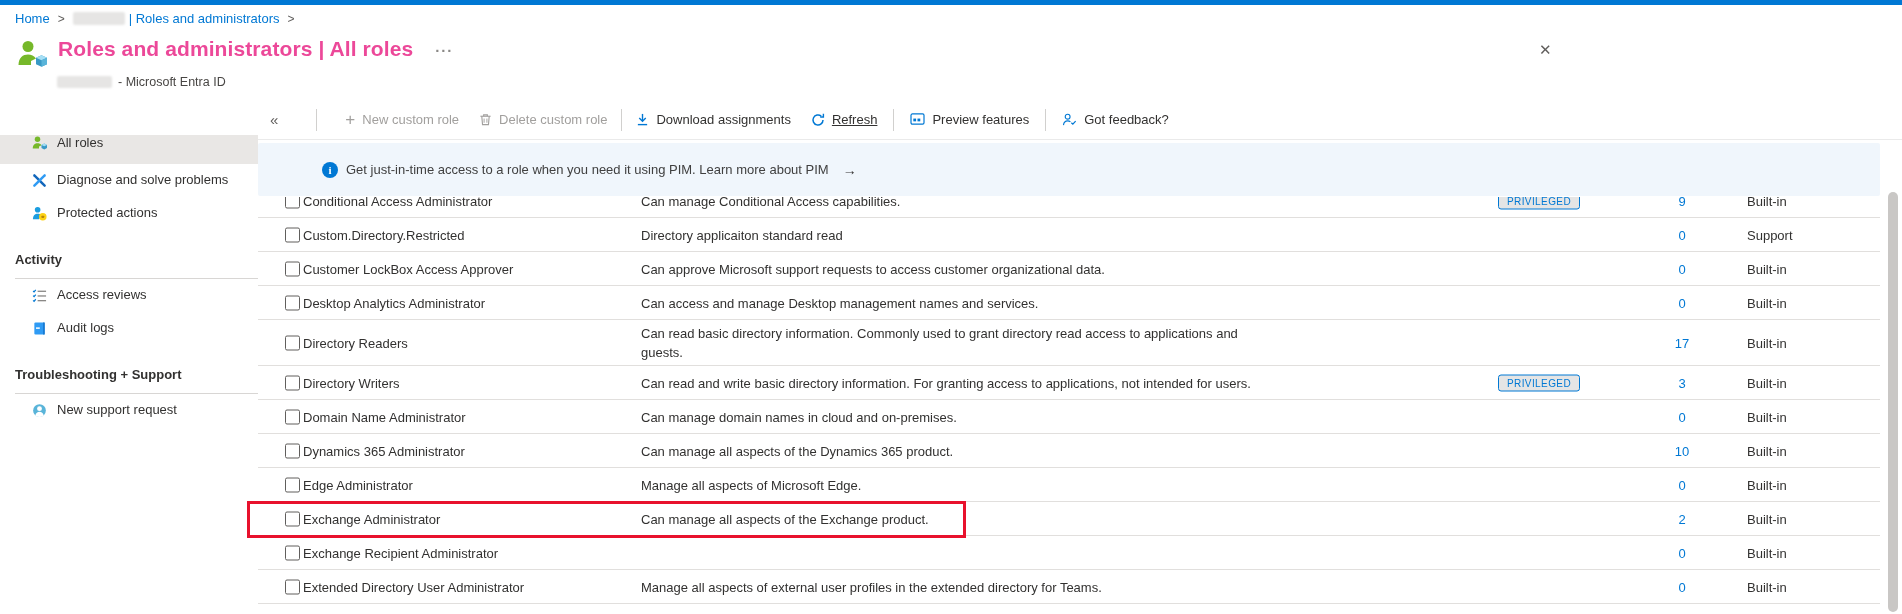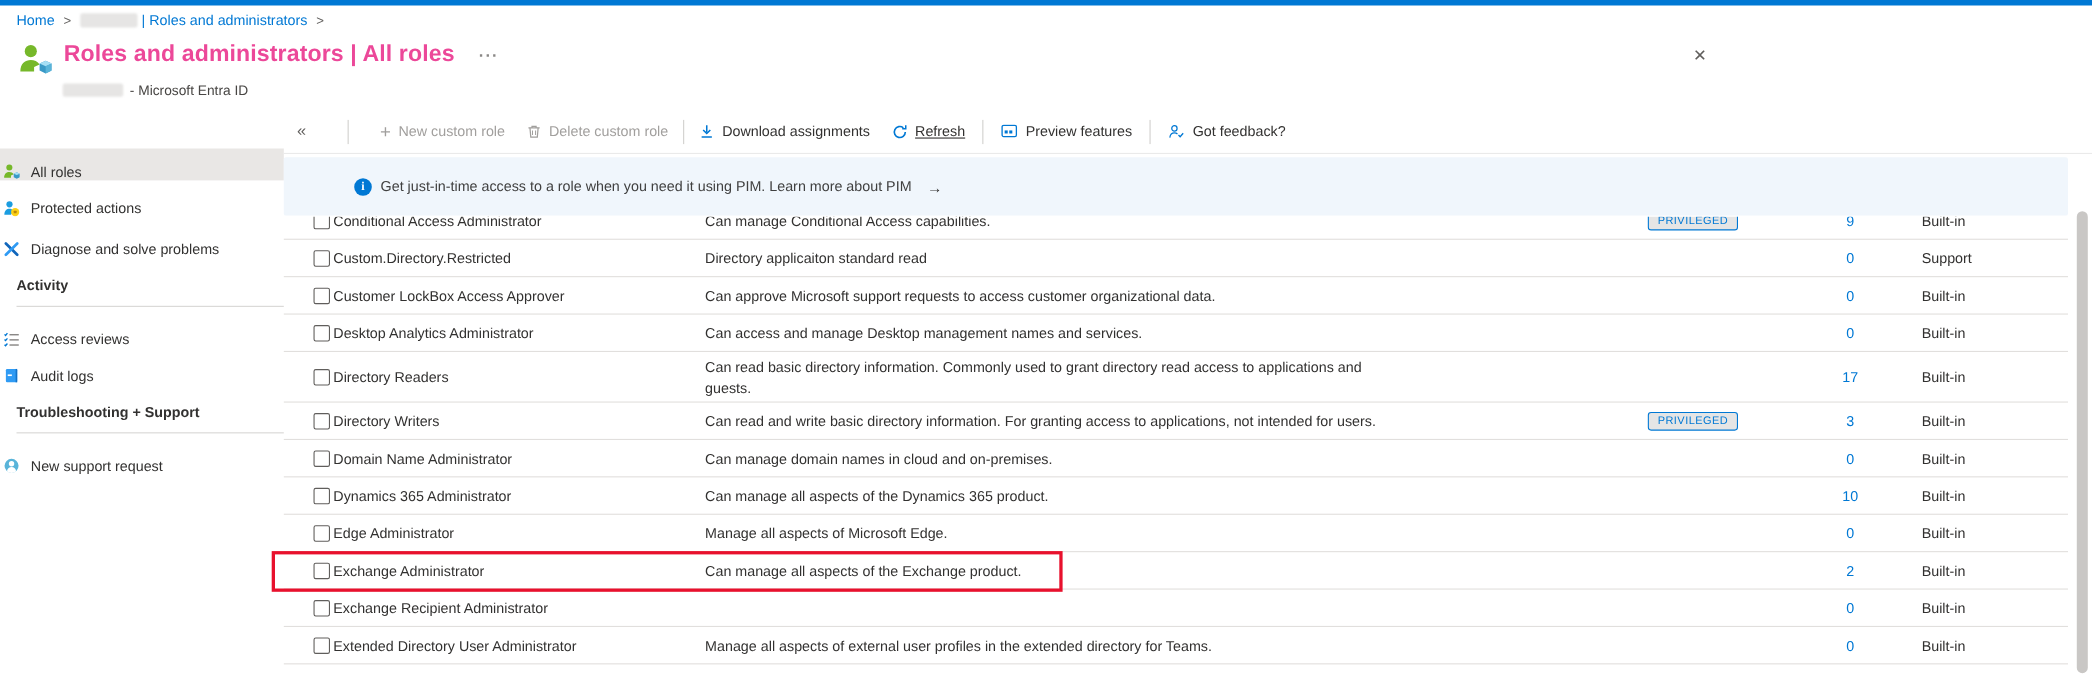--- a/index.html
+++ b/index.html
@@ -22,21 +22,21 @@
   .title-wrap { margin-left:11px; }
   .page-title { font-size:21px; font-weight:700; color:#ec4899; line-height:26px; letter-spacing:0.1px; }
   .ellipsis { color:#8a8886; font-size:15px; font-weight:700; letter-spacing:1px; margin-left:22px; margin-top:6px; cursor:pointer; }
   .subtitle-row { position:absolute; left:57px; top:75px; display:flex; align-items:center; gap:6px; }
   .sub-redact { width:55px; height:12px; }
   .subtitle { font-size:12.5px; color:#484644; }
   .close-btn { position:absolute; left:1537px; top:39px; font-size:15px; color:#605e5c; background:none; border:none; cursor:pointer; padding:2px; }
 
   
   .sidebar { position:absolute; left:0; top:135px; width:258px; font-size:13px; }
-  .side-item { display:flex; align-items:flex-end; gap:10px; height:29px; padding-left:2px; cursor:pointer; color:#323130; }
+  .side-item { display:flex; align-items:flex-start; gap:10px; height:29px; padding-left:31px; cursor:pointer; color:#323130; }
   .side-item.selected { background:#e9e7e5; }
   .sicon { width:16px; height:16px; display:inline-flex; align-items:center; justify-content:center; flex:none; }
   .side-header { font-weight:700; color:#323130; padding-left:15px; height:20px; line-height:20px; }
   .side-divider { border-top:1px solid #d8d6d4; margin:8px 0 0 15px; }
 
   
   .toolbar { position:absolute; left:258px; top:100px; width:1644px; height:40px; display:flex; align-items:center; border-bottom:1px solid #eaeaea; font-size:13px; }
   .collapse-btn { background:none; border:none; color:#605e5c; font-size:15px; cursor:pointer; margin-left:8px; padding:2px 4px; }
   .tsep { width:1px; height:22px; background:#d1d0ce; }
   .titem { background:none; border:none; font:inherit; display:flex; align-items:center; gap:7px; color:#323130; cursor:pointer; white-space:nowrap; }
@@ -113,39 +113,39 @@
     <span class="sicon">
       <svg viewBox="0 0 32 32" width="16" height="16">
         <circle cx="13" cy="8.5" r="5.5" fill="#76b82a"></circle>
         <path d="M3.5 27c0-7.5 4.5-10.5 9.5-10.5 3.2 0 6.2 1.2 8 4.1l-5 2.4v4z" fill="#76b82a"></path>
         <path d="M21 19.8l5.5-2.6 5.5 2.6v6.4l-5.5 2.6-5.5-2.6z" fill="#3999c6"></path>
         <path d="M21 19.8l5.5-2.6 5.5 2.6-5.5 2.5z" fill="#a6dff5"></path>
       </svg>
     </span>
     <span>All roles</span>
   </div>
+  <div class="side-item" style="margin-top:8px;">
+    <span class="sicon">
+      <svg viewBox="0 0 16 16" width="15" height="15">
+        <path d="M2.5 2.5 L13.5 13.5" stroke="#1166bb" stroke-width="2.6" stroke-linecap="round"></path>
+        <path d="M13.5 2.5 L2.5 13.5" stroke="#2f9bf4" stroke-width="2.6" stroke-linecap="round"></path>
+      </svg>
+    </span>
+    <span>Diagnose and solve problems</span>
+  </div>
   <div class="side-item" style="margin-top:4px;">
     <span class="sicon">
       <svg viewBox="0 0 16 16" width="15" height="15">
         <circle cx="6" cy="4" r="3" fill="#1b9de0"></circle>
         <path d="M1 14c0-4 2.3-5.7 5-5.7 1.5 0 2.9.5 3.8 1.6l-2.3 4.1z" fill="#1b9de0"></path>
         <circle cx="11.5" cy="11.5" r="4" fill="#fcd116"></circle>
         <rect x="10.1" y="10.3" width="2.8" height="2.4" rx="0.5" fill="#b8860b"></rect>
       </svg>
     </span>
     <span>Protected actions</span>
-  </div>
-  <div class="side-item" style="margin-top:8px;">
-    <span class="sicon">
-      <svg viewBox="0 0 16 16" width="15" height="15">
-        <path d="M2.5 2.5 L13.5 13.5" stroke="#1166bb" stroke-width="2.6" stroke-linecap="round"></path>
-        <path d="M13.5 2.5 L2.5 13.5" stroke="#2f9bf4" stroke-width="2.6" stroke-linecap="round"></path>
-      </svg>
-    </span>
-    <span>Diagnose and solve problems</span>
   </div>
 
   <div class="side-header" style="margin-top:16px;">Activity</div>
   <div class="side-divider"></div>
 
   <div class="side-item" style="margin-top:8px;">
     <span class="sicon">
       <svg viewBox="0 0 16 16" width="15" height="15">
         <path d="M1.2 3.2l1 1 1.8-2.2" stroke="#0078d4" stroke-width="1.3" fill="none"></path>
         <rect x="6" y="2.8" width="9" height="1.4" fill="#8a8886"></rect>

